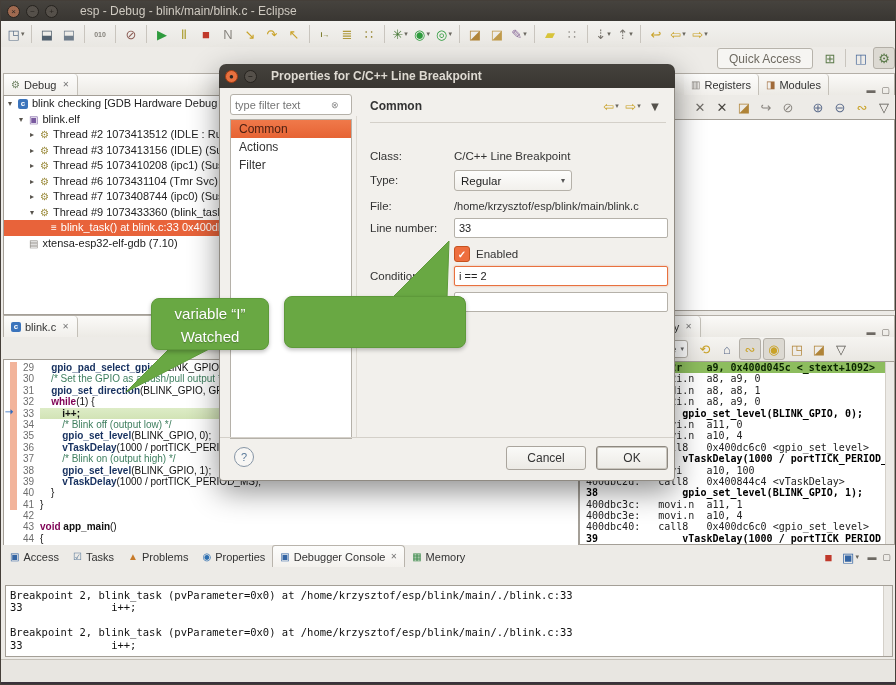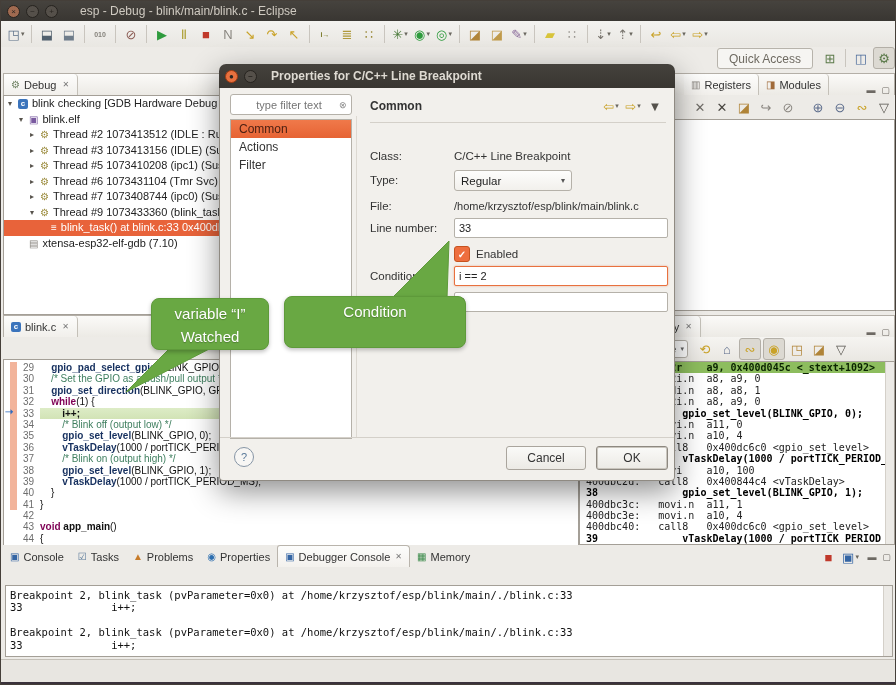--- a/index.html
+++ b/index.html
@@ -84,22 +84,22 @@
   
   .dialog{position:absolute;left:218px;top:63px;width:456px;height:417px;z-index:10;
     box-shadow:0 10px 30px rgba(0,0,0,.45);border-radius:7px 7px 4px 4px;}
   .dlg-title{height:24px;background:linear-gradient(#45423d,#393631);border-radius:7px 7px 0 0;
     display:flex;align-items:center;color:#dedad2;font-weight:bold;font-size:12px;}
   .dlg-title .titletext{margin-left:14px;font-weight:bold;}
   .dlg-body{position:absolute;left:0;top:24px;right:0;bottom:0;background:#f2f0ec;
     border:1px solid #8f8a82;border-top:none;border-radius:0 0 4px 4px;box-sizing:border-box;}
   .filterbox{position:absolute;left:10px;top:6px;width:122px;height:21px;border:1px solid #b5b1a9;border-radius:3px;
     background:#fff;display:flex;align-items:center;box-sizing:border-box;}
-  .filterbox input{border:none;outline:none;width:92px;font-size:11px;color:#999;padding-left:12px;
-    font-family:"Liberation Sans",sans-serif;background:transparent;text-align:center;}
+  .filterbox input{border:none;outline:none;width:92px;font-size:11px;color:#999;padding-left:4px;
+    font-family:"Liberation Sans",sans-serif;background:transparent;}
   .filterclear{font-size:9px;color:#888;margin-left:2px;}
   .navlist{position:absolute;left:10px;top:31px;width:122px;height:320px;background:#fff;border:1px solid #b5b1a9;box-sizing:border-box;}
   .navitem{height:18px;line-height:18px;padding-left:8px;font-size:12px;color:#333;}
   .navitem.navsel{background:linear-gradient(#f0794a,#e66334);color:#4d2012;}
   .dlg-right{position:absolute;left:142px;top:0;right:8px;bottom:42px;}
   .dlg-head{display:flex;align-items:center;height:28px;padding-top:4px;}
   .dlg-head .htitle{font-weight:bold;font-size:12px;color:#333;margin-left:8px;}
   .dlg-head .hnav{margin-left:auto;display:flex;align-items:center;}
   .hsep{border-bottom:1px solid #d4d0c9;margin:2px 0 4px 8px;}
   .frow{position:absolute;left:8px;font-size:11.5px;color:#333;}
@@ -463,21 +463,21 @@
         </div>
       <div class="scrollcol"></div>
     </div>
   </div>
 
   <div class="view" style="left:2px;top:544px;width:892px;height:114px;">
     <div class="vtabs" style="border:none;background:#edebe7;">
       <div style="display:flex;align-items:flex-end;">
           <div class="ctab">
             <span class="cticon" style="color: rgb(52, 101, 164);">▣</span>
-            <span>Console</span>
+            <span>Access</span>
           </div>
           <div class="ctab">
             <span class="cticon" style="color: rgb(90, 122, 154);">☑</span>
             <span>Tasks</span>
           </div>
           <div class="ctab">
             <span class="cticon" style="color: rgb(199, 123, 42);">▲</span>
             <span>Problems</span>
           </div>
           <div class="ctab">
@@ -597,16 +597,15 @@
   <svg class="arrows" width="896" height="685">
     <polygon points="170,346 212,346 125,391" fill="#69a843" stroke="#5e9a3a" stroke-width="1"></polygon>
     <polygon points="448,240 391,297 446,297" fill="#69a843" stroke="#5e9a3a" stroke-width="1"></polygon>
   </svg>
 
   <div class="callout" style="left:150px;top:297px;width:118px;height:52px;">
     <div>variable “I”</div>
     <div>Watched</div>
   </div>
   <div class="callout" style="left:283px;top:295px;width:182px;height:52px;">
-    <div>Condition</div>
   </div>
 
 </div>
 
 </body></html>

